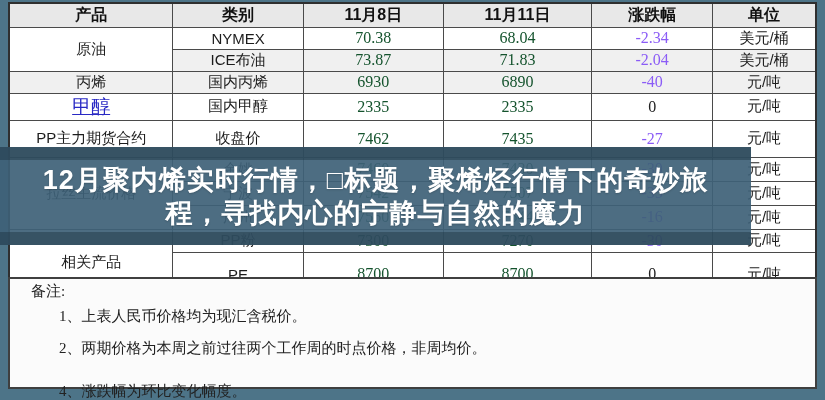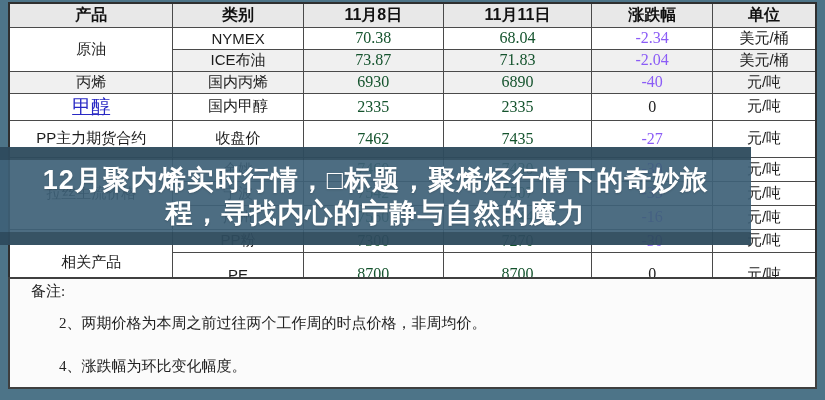--- a/index.html
+++ b/index.html
@@ -205,15 +205,16 @@
   </table>
 </div>
 
 <div class="banner">
   <div class="tline">12月聚内烯实时行情，□标题，聚烯烃行情下的奇妙旅</div>
   <div class="tline">程，寻找内心的宁静与自然的魔力</div>
 </div>
 
 <div class="notes">
   <div class="ntitle">备注:</div>
+  <div class="nitem n1">1、上表人民币价格均为现汇含税价。</div>
   <div class="nitem n2">2、两期价格为本周之前过往两个工作周的时点价格，非周均价。</div>
   <div class="nitem n3">4、涨跌幅为环比变化幅度。</div>
 </div>
 
 </body></html>

